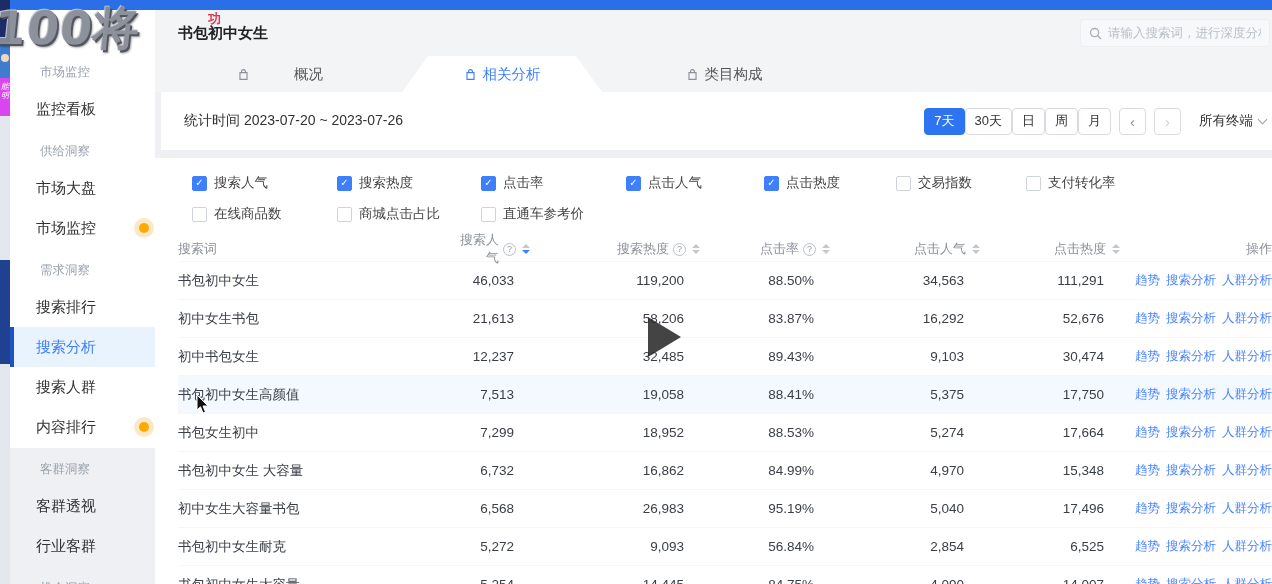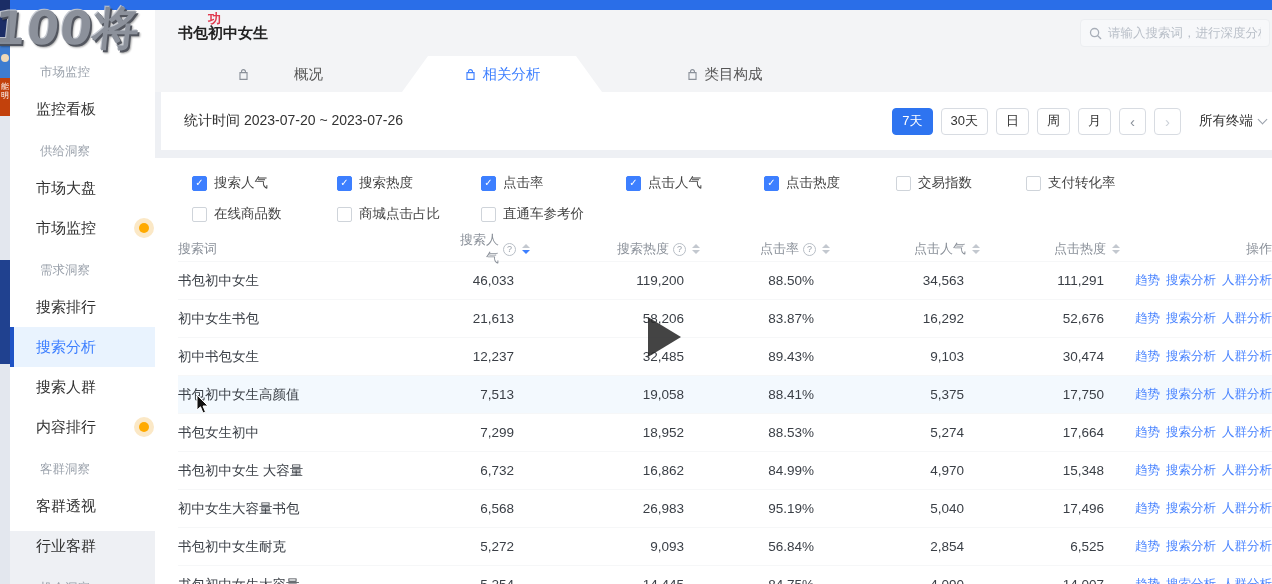--- a/index.html
+++ b/index.html
@@ -10,33 +10,33 @@
   body{font-family:"Liberation Sans","DejaVu Sans",sans-serif;background:#eef0f4;position:relative;color:#333;}
 
   
   .topbar{position:absolute;left:0;top:0;width:1272px;height:10px;background:var(--c-topbar);z-index:5;}
 
   
   .strip{position:absolute;left:0;width:10px;z-index:40;}
   .strip.s1{top:0;height:42px;background:#1b2d66;}
   .strip.s2{top:42px;height:36px;background:#3e7cd0;}
   .strip.s2 .face{position:absolute;left:1px;top:12px;width:8px;height:8px;border-radius:50%;background:#f0d9b8;}
-  .strip.s3{top:78px;height:46px;background:#c2410c;color:#fff;font-size:8px;line-height:9px;text-align:center;padding-top:4px;}
+  .strip.s3{top:78px;height:46px;background:#d946ef;color:#fff;font-size:8px;line-height:9px;text-align:center;padding-top:4px;font-style:italic;}
   .strip.s4{top:116px;height:144px;background:#e3e7ee;}
   .strip.s5{top:260px;height:104px;background:#20418f;}
   .strip.s6{top:364px;height:220px;background:#e3e7ee;}
 
   
   .wm{position:absolute;left:-6px;top:-2px;z-index:50;font-family:"DejaVu Sans",sans-serif;
       font-size:46px;font-weight:bold;letter-spacing:1px;color:#868c96;transform:skewX(-6deg);
       text-shadow:2px 2px 0 #4a4e57,-1px -1px 0 #c4c8d0,3px 3px 2px rgba(0,0,0,.35);opacity:.95;}
   .wm-badge{position:absolute;left:208px;top:10px;z-index:50;color:#e03a4e;font-size:13px;font-weight:bold;}
 
   
-  .sidebar{position:absolute;left:10px;top:10px;width:145px;height:521px;background:#fff;z-index:2;}
+  .sidebar{position:absolute;left:10px;top:10px;width:145px;height:438px;background:#fff;z-index:2;}
   .side-spacer{height:40px;}
   .side-section{padding:14px 0 8px 30px;font-size:12.5px;color:#9aa1ab;}
   .side-item{position:relative;height:40px;line-height:40px;padding-left:26px;font-size:15px;color:#333;cursor:pointer;}
   .side-item.active{background:#e9f3fe;color:#3d7fff;}
   .side-item.active::before{content:"";position:absolute;left:0;top:0;width:4px;height:40px;background:#1f53c5;}
   .orange-dot{position:absolute;right:6px;top:15px;width:10px;height:10px;border-radius:50%;
       background:var(--c-dot);box-shadow:0 0 0 5px #fbe8c6;}
 
   
   .header-row{position:absolute;left:155px;top:10px;width:1117px;height:46px;background:#f3f4f6;z-index:1;}
@@ -182,21 +182,21 @@
           <path d="M4.9 5V3.9a2.1 2.1 0 0 1 4.2 0V5" fill="none" stroke="currentColor" stroke-width="1.2"></path>
         </svg>
       </span>
       <span>类目构成</span>
     </div>
   </div>
 
 <div class="date-row">
   <div class="date-label">统计时间 2023-07-20 ~ 2023-07-26</div>
   <div class="range-controls">
-    <span style="display:flex;gap:8px;">
+    <span style="display:flex;gap:0;">
         <div class="rbtn active">7天</div>
         <div class="rbtn">30天</div>
         <div class="rbtn">日</div>
         <div class="rbtn">周</div>
         <div class="rbtn">月</div>
       </span>
     <div class="rbtn pager">‹</div>
     <div class="rbtn pager disabled">›</div>
     <div class="terminal">
       <span>所有终端</span>

